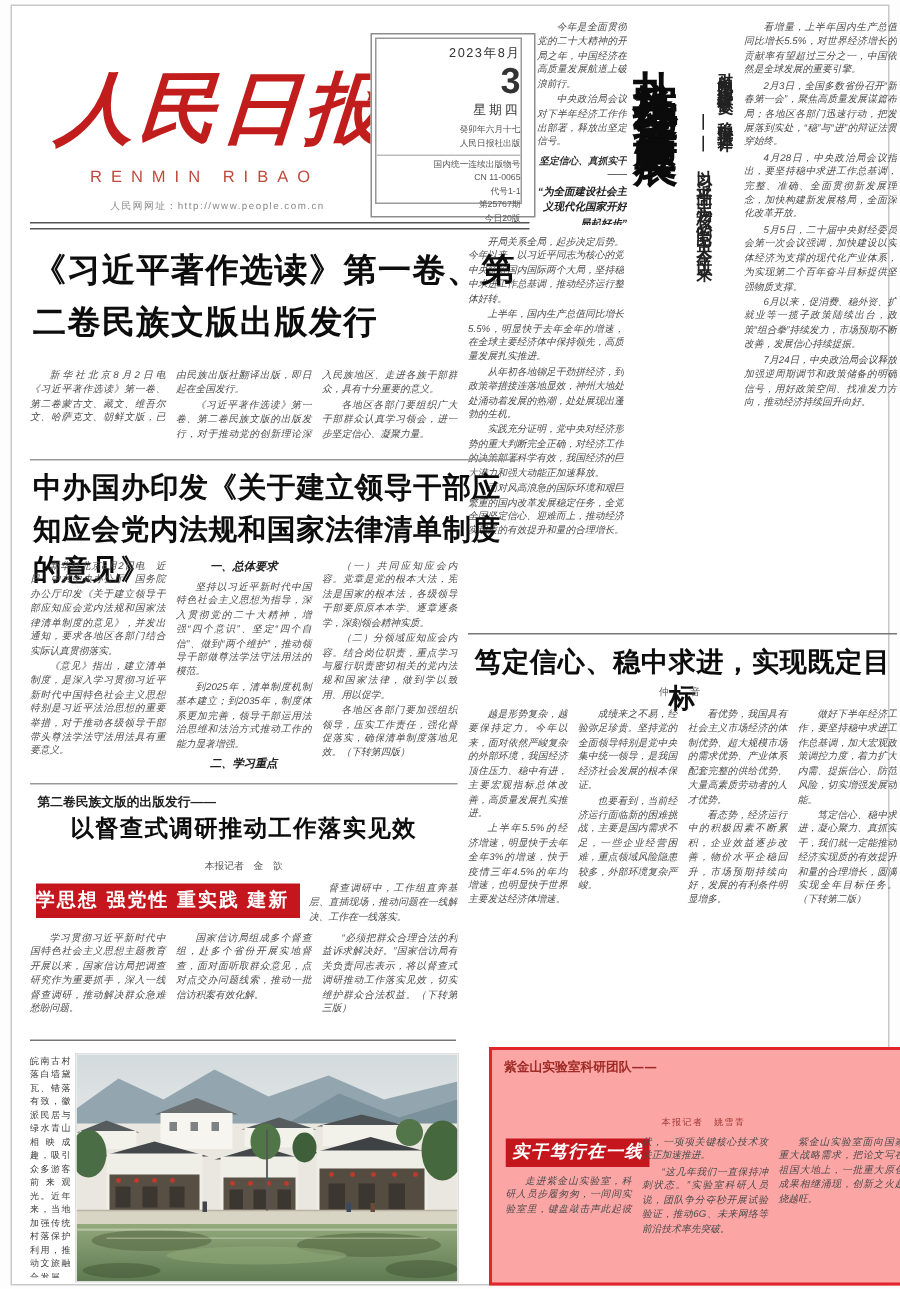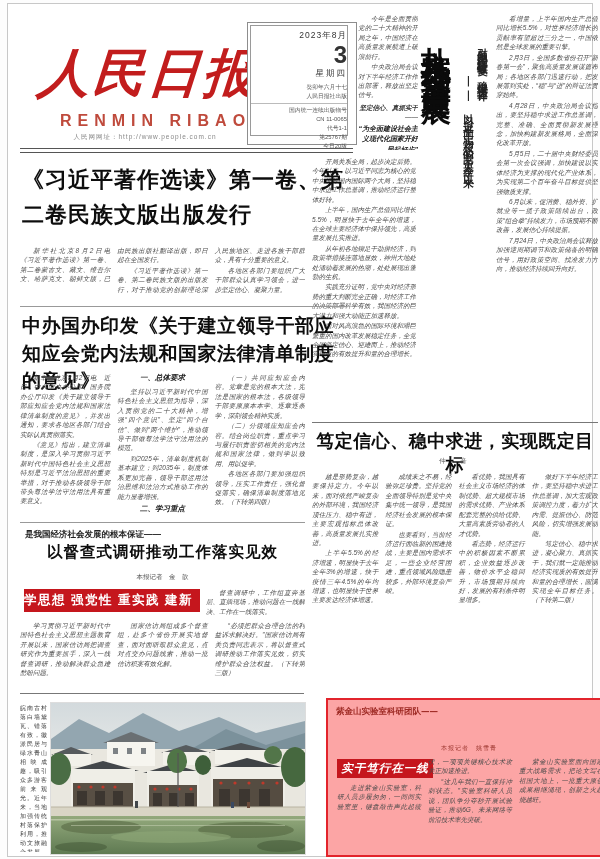--- a/index.html
+++ b/index.html
@@ -11,22 +11,22 @@
   .abs{position:absolute;}
   .page-frame{left:7px;top:3px;width:584px;height:852px;border:1px solid #c8c8c8;background:#fff;}
   
   .masthead-title{
     left:38px;top:34px;width:205px;height:78px;
     font-family:"DejaVu Serif","Liberation Serif",serif;
     font-size:52px;font-weight:bold;font-style:italic;color:#c21d1d;
     letter-spacing:3px;line-height:78px;transform:skewX(-4deg);white-space:nowrap;
   }
   .masthead-roman{
-    left:60px;top:112px;width:170px;text-align:right;color:#bf4a3c;
-    font-size:16px;font-weight:bold;letter-spacing:6px;white-space:nowrap;
+    left:60px;top:112px;width:170px;text-align:left;color:#bf4a3c;
+    font-size:11px;font-weight:normal;letter-spacing:6px;white-space:nowrap;
   }
   .masthead-site{
     left:40px;top:133px;width:210px;text-align:center;color:#888;
     font-size:6.5px;letter-spacing:1px;white-space:nowrap;
   }
   
   .date-box{left:247px;top:22px;width:104px;height:117px;border:1px solid #8d8d8d;padding:2px;background:#fff;}
   .date-box-inner{border:1px solid #9a9a9a;width:96px;height:109px;text-align:right;color:#333;}
   .db-ym{font-size:8.5px;margin-top:4px;letter-spacing:1px;}
   .db-day{font-size:24px;font-weight:bold;line-height:26px;}
@@ -163,21 +163,21 @@
   <div style="text-align:center;font-weight:bold;color:#222;font-size:7.5px;margin:3px 0;">二、学习重点</div>
   <div>
       <p>（一）共同应知应会内容。党章是党的根本大法，宪法是国家的根本法，各级领导干部要原原本本学、逐章逐条学，深刻领会精神实质。</p>
       <p>（二）分领域应知应会内容。结合岗位职责，重点学习与履行职责密切相关的党内法规和国家法律，做到学以致用、用以促学。</p>
       <p>各地区各部门要加强组织领导，压实工作责任，强化督促落实，确保清单制度落地见效。（下转第四版）</p>
     </div>
 </div>
 
 <div class="abs rule" style="left:20px;top:522px;width:285px;"></div>
 
-<div class="abs xf-kicker">是我国经济社会发展的根本保证——</div>
+<div class="abs xf-kicker">第二卷民族文版的出版发行——</div>
 <div class="abs xf-headline">以督查式调研推动工作落实见效</div>
 <div class="abs xf-byline">本报记者　金　歆</div>
 <div class="abs banner-red">学思想 强党性 重实践 建新功</div>
 <div class="abs body-text" style="left:206px;top:588px;width:99px;height:30px;">
     <p>督查调研中，工作组直奔基层、直插现场，推动问题在一线解决、工作在一线落实。</p>
   </div>
 <div class="abs body-text cols-3" style="left:20px;top:621px;width:285px;height:68px;">
     <p>学习贯彻习近平新时代中国特色社会主义思想主题教育开展以来，国家信访局把调查研究作为重要抓手，深入一线督查调研，推动解决群众急难愁盼问题。</p>
     <p>国家信访局组成多个督查组，赴多个省份开展实地督查，面对面听取群众意见，点对点交办问题线索，推动一批信访积案有效化解。</p>
     <p>“必须把群众合理合法的利益诉求解决好。”国家信访局有关负责同志表示，将以督查式调研推动工作落实见效，切实维护群众合法权益。（下转第三版）</p>

